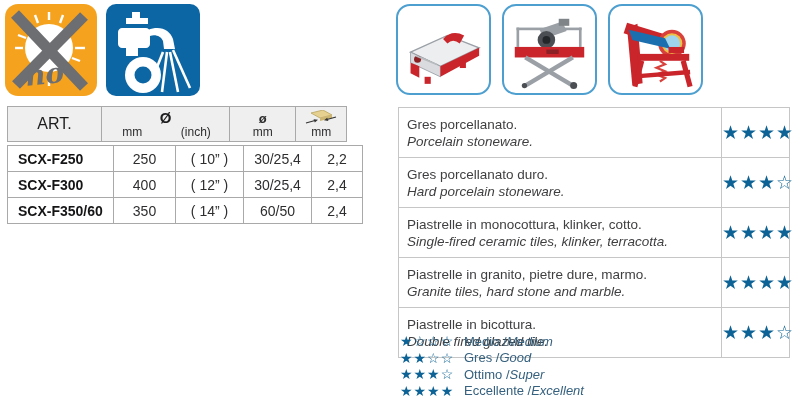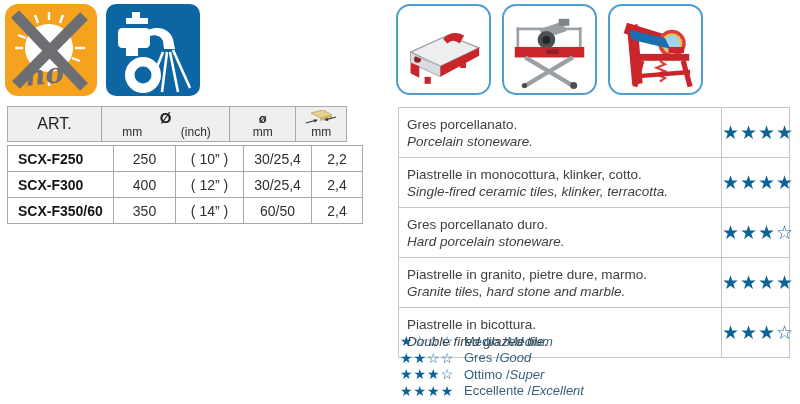--- a/index.html
+++ b/index.html
@@ -199,31 +199,31 @@
     <tbody>
         <tr>
           <td class="txt">
             <div>Gres porcellanato.</div>
             <div class="en">Porcelain stoneware.</div>
           </td>
           <td class="stars">★★★★</td>
         </tr>
         <tr>
           <td class="txt">
+            <div>Gres porcellanato duro.</div>
+            <div class="en">Hard porcelain stoneware.</div>
+          </td>
+          <td class="stars">★★★☆</td>
+        </tr>
+        <tr>
+          <td class="txt">
             <div>Piastrelle in monocottura, klinker, cotto.</div>
             <div class="en">Single-fired ceramic tiles, klinker, terracotta.</div>
           </td>
           <td class="stars">★★★★</td>
-        </tr>
-        <tr>
-          <td class="txt">
-            <div>Gres porcellanato duro.</div>
-            <div class="en">Hard porcelain stoneware.</div>
-          </td>
-          <td class="stars">★★★☆</td>
         </tr>
         <tr>
           <td class="txt">
             <div>Piastrelle in granito, pietre dure, marmo.</div>
             <div class="en">Granite tiles, hard stone and marble.</div>
           </td>
           <td class="stars">★★★★</td>
         </tr>
         <tr>
           <td class="txt">

